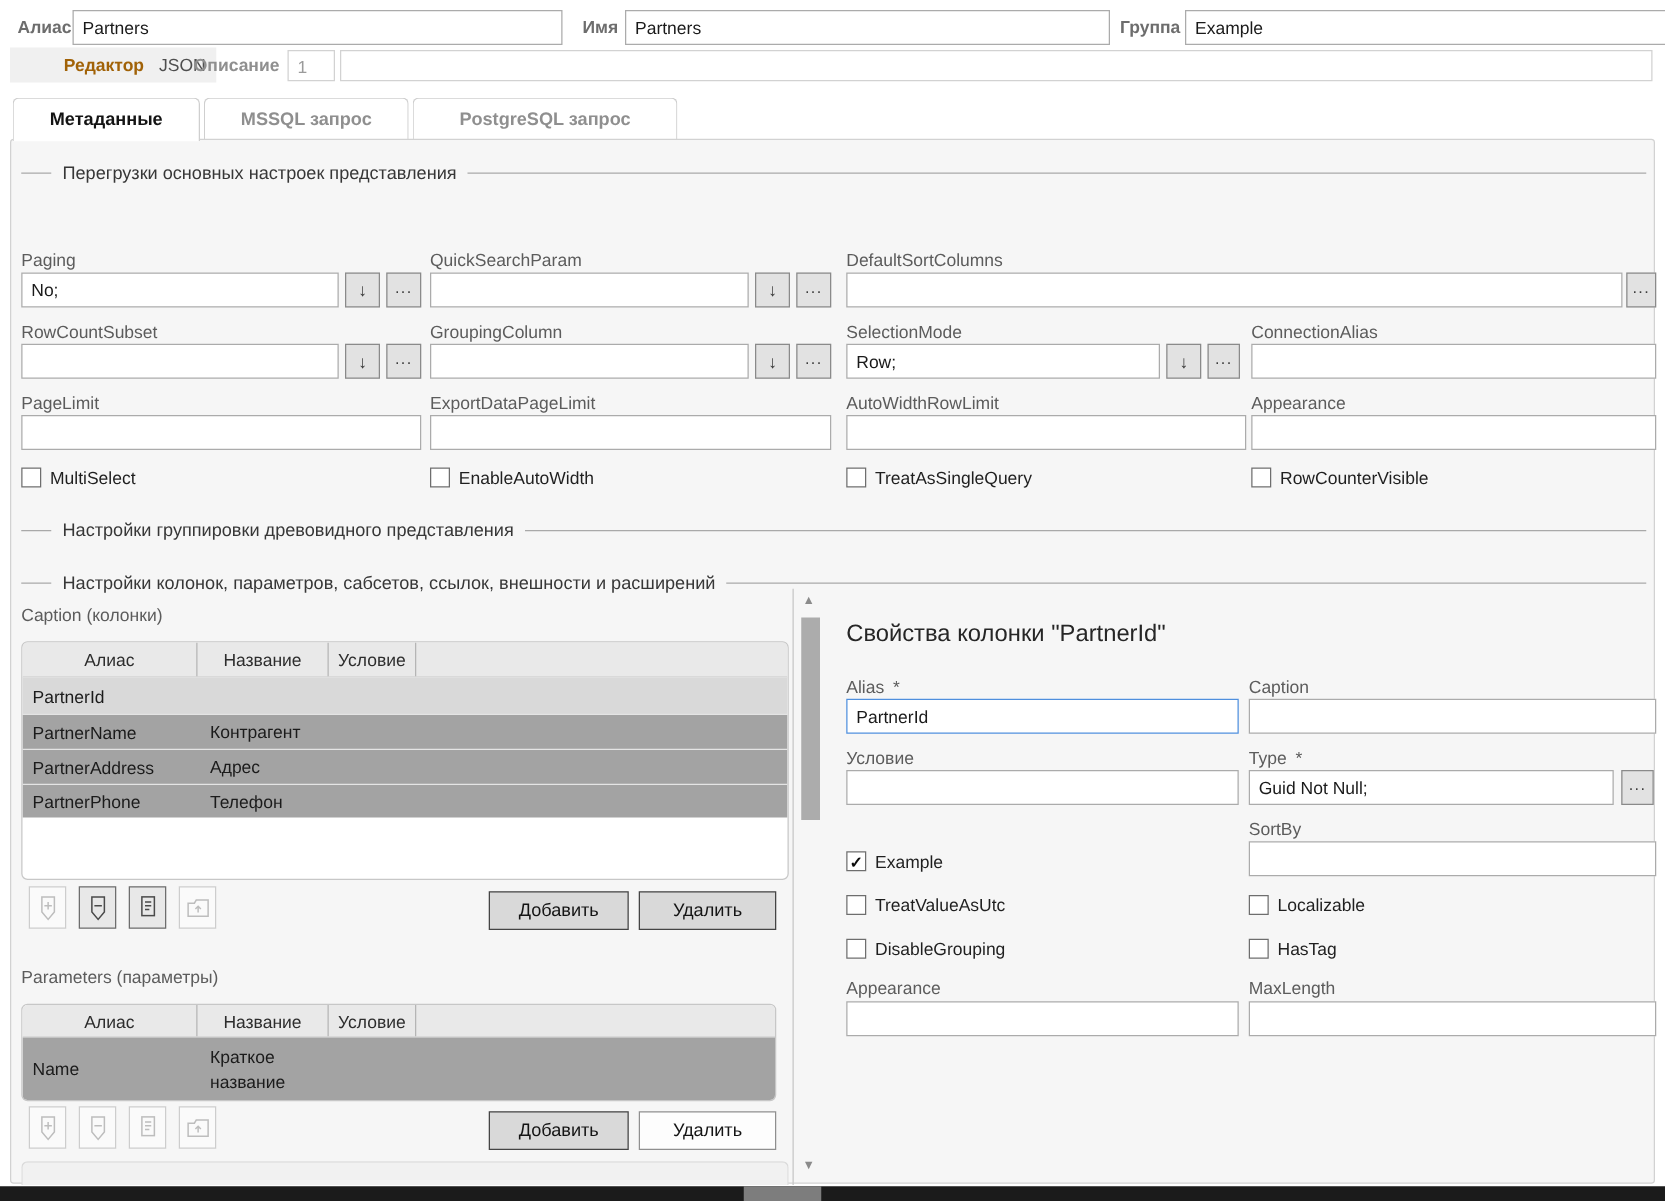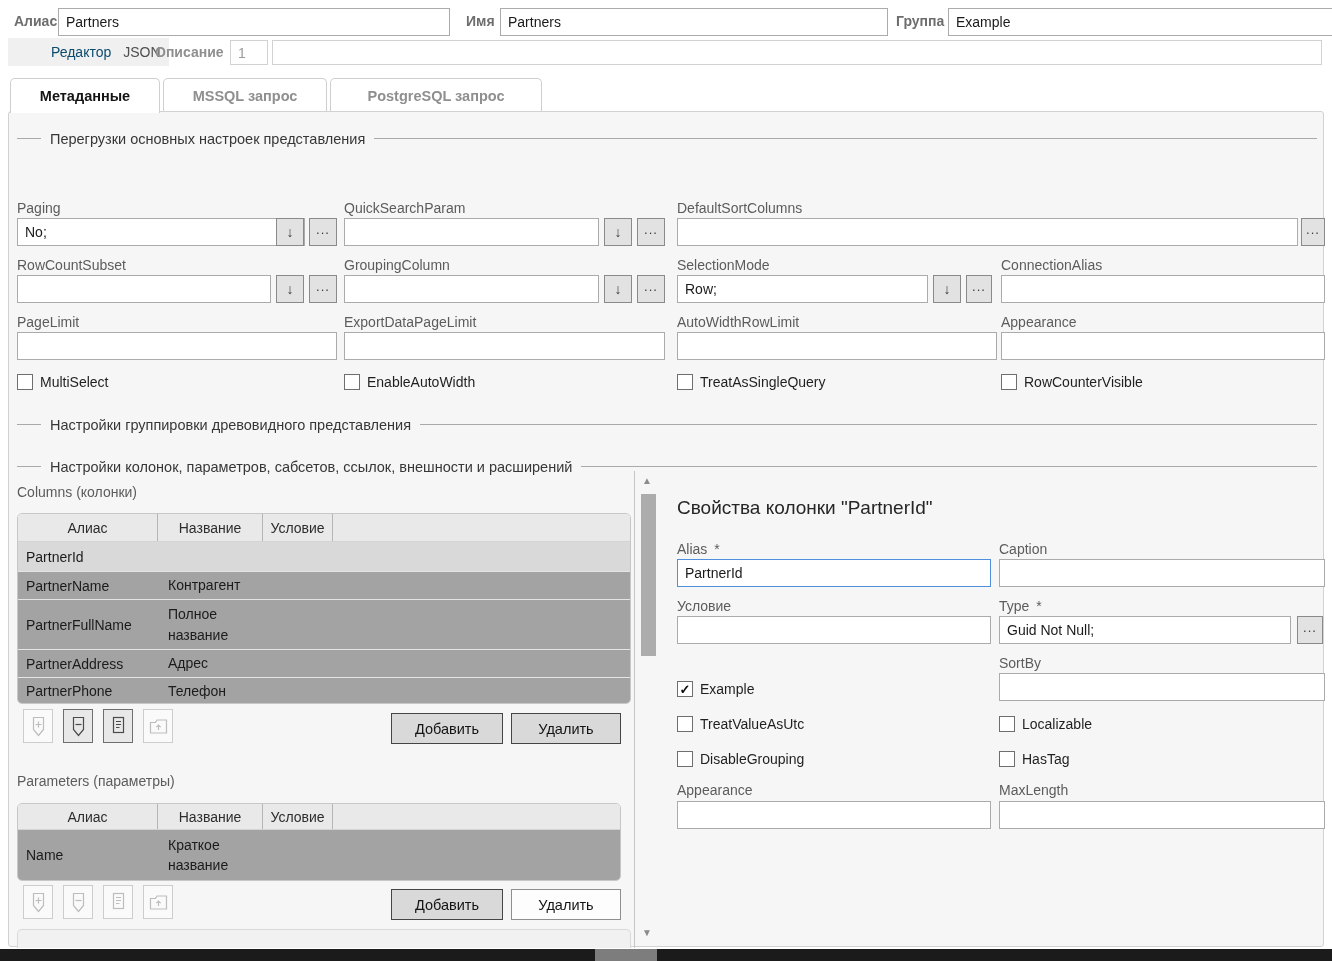--- a/index.html
+++ b/index.html
@@ -5,21 +5,21 @@
   * { margin:0; padding:0; box-sizing:border-box; }
   html,body { width:1332px; height:961px; background:#fff; overflow:hidden; }
   body { font-family:"Liberation Sans", sans-serif; font-size:14px; color:#1c1c1c; position:relative; }
   .abs { position:absolute; }
 
   
   .toplbl { font-weight:bold; color:#6d6d6d; font-size:14px; }
   .tb { border:1px solid #ababab; background:#fff; height:28px; padding:0 7px; font:14px "Liberation Sans",sans-serif; color:#1a1a1a; }
   .tb-light { border:1px solid #d2d2d2; }
   .chip { background:#f0f0f0; height:28px; display:flex; align-items:center; gap:12px; padding:0 8px; }
-  .chip .ed { font-weight:normal; color:#0c4a6e;padding-left:35px; }
+  .chip .ed { font-weight:bold; color:#a16207;padding-left:35px; }
   .chip .js { color:#4e4e4e; }
 
   
   .tab { position:absolute; top:78px; height:34px; background:#fff; border:1px solid #cfcfcf; border-bottom:none;
          border-radius:5px 5px 0 0; display:flex; align-items:center; justify-content:center;
          font-weight:bold; font-size:14.5px; color:#8f8f8f; cursor:default; }
   .tab.active { color:#141414; height:35px; z-index:3;text-align:center; }
 
   
   .panel { position:absolute; left:8px; top:111px; width:1316px; height:836px;
@@ -103,21 +103,21 @@
       <span>PostgreSQL запрос</span>
     </div>
 
   <div class="panel">
 
     <div class="abs grp" style="left:8px;top:18px;width:1300px">
         <span>Перегрузки основных настроек представления</span>
       </div>
 
     <span class="abs flbl" style="left:8px;top:88px">Paging</span>
-    <input class="abs tb" style="left: 8px; top: 106px; width: 288px;" value="No;">
+    <input class="abs tb" style="left: 8px; top: 106px; width: 254px;" value="No;">
     <div class="sqbtn" style="left:267px;top:106px">
         <span>↓</span>
       </div>
     <div class="sqbtn dots" style="left:300px;top:106px">
         <span>...</span>
       </div>
 
     <span class="abs flbl" style="left:335px;top:88px">QuickSearchParam</span>
     <input class="abs tb" style="left: 335px; top: 106px; width: 255px;" value="">
     <div class="sqbtn" style="left:595px;top:106px">
@@ -189,41 +189,37 @@
       <span class="cblbl">RowCounterVisible</span>
     </div>
 
     <div class="abs grp" style="left:8px;top:304px;width:1300px">
         <span>Настройки группировки древовидного представления</span>
       </div>
     <div class="abs grp" style="left:8px;top:346px;width:1300px">
         <span>Настройки колонок, параметров, сабсетов, ссылок, внешности и расширений</span>
       </div>
 
-    <span class="abs flbl" style="left:8px;top:372px">Columns (колонки)</span>
+    <span class="abs flbl" style="left:8px;top:372px">Caption (колонки)</span>
 
     <div class="abs tbl" style="left:8px;top:401px;width:614px;height:191px">
       <div class="thead" style="height:28px">
         <div class="th" style="width:140px">Алиас</div>
         <div class="th" style="width:105px">Название</div>
         <div class="th" style="width:70px">Условие</div>
         <div style="flex:1"></div>
       </div>
       <div class="trow sel" style="height:30px">
         <div class="td alias">PartnerId</div>
         <div class="td name"></div>
       </div>
       <div class="trow" style="height:28px">
         <div class="td alias">PartnerName</div>
         <div class="td name">Контрагент</div>
       </div>
-      <div class="trow" style="height:50px">
-        <div class="td alias">PartnerFullName</div>
-        <div class="td name">Полное название</div>
-      </div>
       <div class="trow" style="height:28px">
         <div class="td alias">PartnerAddress</div>
         <div class="td name">Адрес</div>
       </div>
       <div class="trow" style="height:26px">
         <div class="td alias">PartnerPhone</div>
         <div class="td name">Телефон</div>
       </div>
     </div>
 

